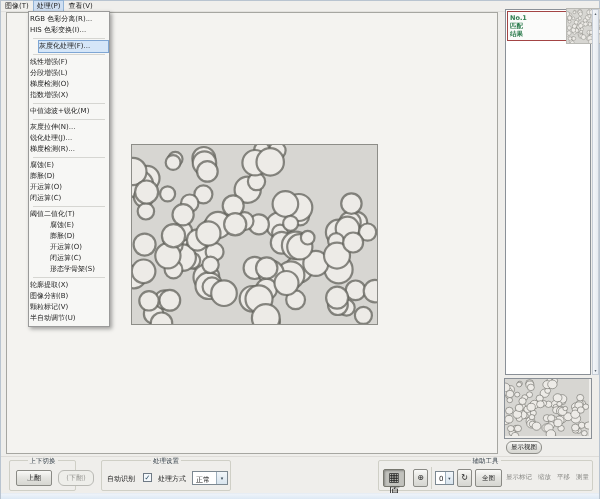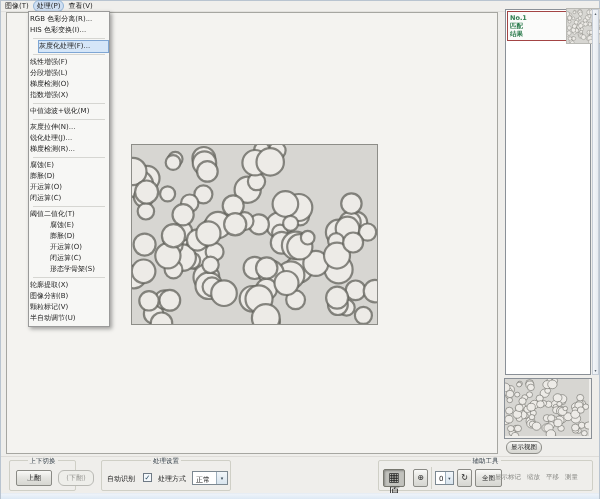--- a/index.html
+++ b/index.html
@@ -5,21 +5,21 @@
   * { margin:0; padding:0; box-sizing:border-box; }
   html,body { width:600px; height:499px; overflow:hidden; }
   body { font-family:"DejaVu Sans", sans-serif; background:#efeeeb; position:relative;
          -webkit-font-smoothing:antialiased; }
   .win { position:absolute; inset:0; border:1px solid #b9c4d0; }
 
   
   .menubar { position:absolute; left:0; top:0; width:100%; height:11px;
              background:#f0efec; border-bottom:1px solid #e2e1de;
              display:flex; align-items:center; font-size:7px; color:#222; }
-  .mitem { padding:1px 4px; margin-top:0; cursor:default; white-space:nowrap;border-radius:6px; }
+  .mitem { padding:1px 4px; margin-top:0; cursor:default; white-space:nowrap; }
   .mitem.pressed { background:#cfdff2; border:1px solid #93b4d6; padding:0 3px; }
 
   
   .canvas { position:absolute; left:5px; top:11px; width:492px; height:442px;
             background:#f4f3f0; border:1px solid #a6a6a1; }
   .photo { position:absolute; left:125px; top:132px; width:245px; height:179px;
            outline:1px solid #8d8d88; line-height:0; }
 
   
   .popup { position:absolute; left:27px; top:10px; width:82px; z-index:50;
@@ -90,21 +90,21 @@
   .g3 .ibtn1 { left:34px; top:8px; width:15px; height:18px; font-size:8px; line-height:14px; }
   .g3 .vsep { position:absolute; left:52px; top:6px; width:1px; height:22px; background:#cfcfc6; }
   .g3 .spin { position:absolute; left:56px; top:10px; width:19px; height:14px;
               border:1px solid #7c8891; background:#fff; }
   .g3 .spin .val { position:absolute; left:3px; top:3px; font-size:7px; color:#222; }
   .g3 .spin .arr { position:absolute; right:0; top:0; width:8px; height:100%;
                    background:linear-gradient(#f2f6fa,#d8e4ee); border-left:1px solid #9daebb;
                    font-size:4.5px; color:#3a4a58; text-align:center; line-height:13px; }
   .g3 .ibtn2 { left:78px; top:8px; width:15px; height:18px; font-size:8px; line-height:14px; }
   .g3 .fit   { left:96px; top:8px; width:27px; height:18px; font-size:6.5px; }
-  .modes { position:absolute; left:116px; top:12px; display:flex; gap:6px;
+  .modes { position:absolute; left:127px; top:12px; display:flex; gap:6px;
            font-size:6.5px; color:#8a8a86; white-space:nowrap; }
 
   .framestrip { position:absolute; left:0; top:492px; width:100%; height:7px;
                 background:linear-gradient(#eef3f9,#d9e7f4); border-top:1px solid #e7edf4; }
 </style>
 </head>
 <body>
 
 <div class="win">
 

